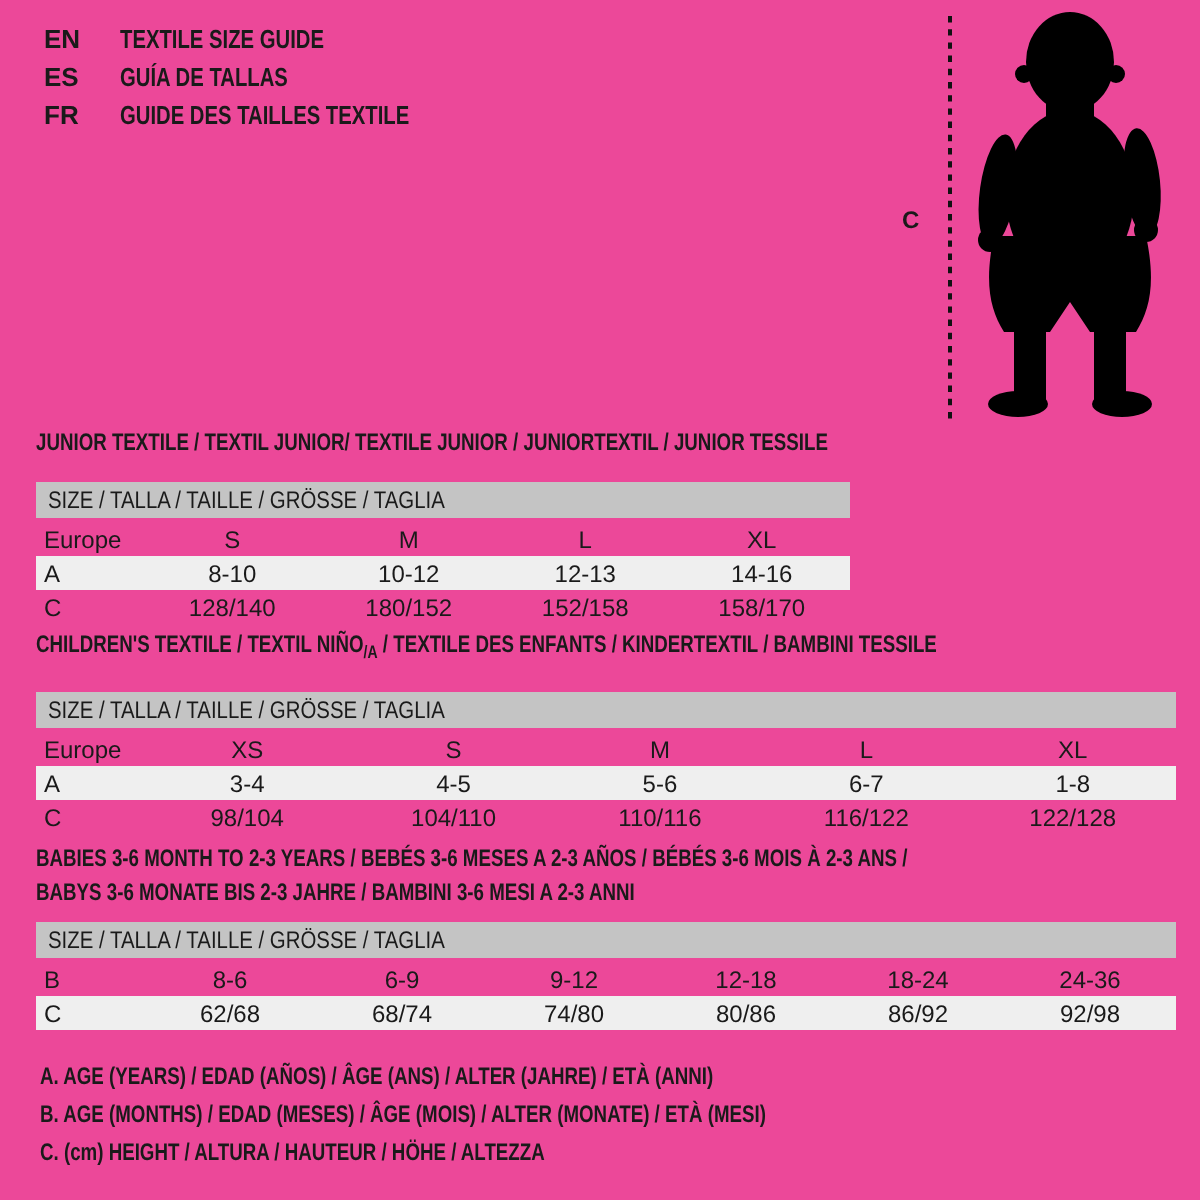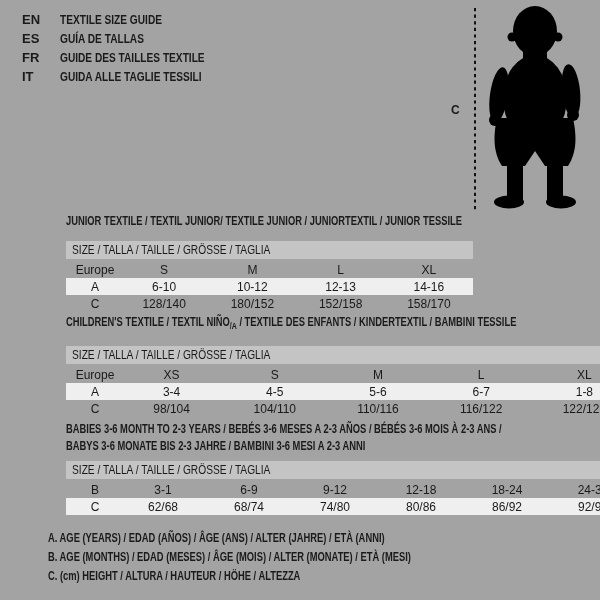--- a/index.html
+++ b/index.html
@@ -1,73 +1,69 @@
 <!DOCTYPE html>
 <html><head>
 <meta charset="utf-8">
 <style>
   html,body{margin:0;padding:0;background:#fff;}
   .page{
-    position:relative;width:600px;height:600px;overflow:hidden;background:#a3a3a3;
+    position:relative;width:600px;height:600px;overflow:hidden;background:#ec4899;
     font-family:"Liberation Sans",sans-serif;color:#1a1a1a;
   }
   
   .bcond{display:inline-block;transform:scaleX(0.78);transform-origin:0 50%;white-space:nowrap;font-weight:700;}
   .rcond{display:inline-block;transform:scaleX(0.85);transform-origin:0 50%;white-space:nowrap;font-weight:400;}
 
   
   .lang-block{position:absolute;left:22px;top:10px;}
   .lang-row{display:flex;align-items:baseline;line-height:19px;font-size:13px;font-weight:700;}
   .lang-code{width:38px;flex:0 0 38px;}
 
   
   .figure{position:absolute;left:445px;top:0;width:155px;height:215px;}
   .figure svg{position:absolute;left:0;top:0;}
   .c-label{position:absolute;left:6px;top:103px;font-size:12px;font-weight:700;}
 
   
-  .sec{position:absolute;left:18px;margin-left:48px;}
+  .sec{position:absolute;left:18px;}
   .sec1{top:214px;width:407px;}
   .sec2{top:315px;width:570px;}
   .sec3{top:421px;width:570px;}
   .sec-title{font-size:12px;line-height:15px;margin-bottom:12px;}
   .sec3 .sec-title{line-height:17px;margin-bottom:6px;}
   .subA{font-size:9px;vertical-align:-3px;}
 
   .band{height:18px;background:#c4c4c4;display:flex;align-items:center;padding-left:6px;font-size:12px;margin-bottom:2px;box-sizing:border-box;}
 
   table{border-collapse:collapse;table-layout:fixed;width:100%;font-size:12px;}
   td{height:17px;padding:0;text-align:center;vertical-align:middle;}
-  td.lbl{text-align:center;padding-left:4px;}
+  td.lbl{text-align:left;padding-left:4px;}
   tr.alt{background:#efefef;}
 
   
-  .footnotes{position:absolute;left:20px;top:529px;font-size:12px;line-height:19px;margin-left:28px;}
+  .footnotes{position:absolute;left:20px;top:529px;font-size:12px;line-height:19px;}
 </style>
 </head>
 <body>
 
 <div class="page">
 
   <div class="lang-block">
     <div class="lang-row">
       <span class="lang-code">EN</span>
       <span class="bcond">TEXTILE SIZE GUIDE</span>
     </div>
     <div class="lang-row">
       <span class="lang-code">ES</span>
       <span class="bcond">GUÍA DE TALLAS</span>
     </div>
     <div class="lang-row">
       <span class="lang-code">FR</span>
       <span class="bcond">GUIDE DES TAILLES TEXTILE</span>
-    </div>
-    <div class="lang-row">
-      <span class="lang-code">IT</span>
-      <span class="bcond">GUIDA ALLE TAGLIE TESSILI</span>
     </div>
   </div>
 
   <div class="figure">
     <svg width="155" height="215" viewBox="0 0 155 215" aria-hidden="true">
       <line x1="30" y1="8" x2="30" y2="210" stroke="#111" stroke-width="2" stroke-dasharray="3.2 3.4"></line>
       <g fill="#000" transform="translate(40,3)">
         <ellipse cx="50" cy="28" rx="22" ry="25"></ellipse>
         <circle cx="27" cy="34" r="4.5"></circle>
         <circle cx="73" cy="34" r="4.5"></circle>
@@ -105,21 +101,21 @@
       <tbody>
           <tr>
         <td class="lbl">Europe</td>
         <td>S</td>
         <td>M</td>
         <td>L</td>
         <td>XL</td>
       </tr>
       <tr class="alt">
         <td class="lbl">A</td>
-        <td>6-10</td>
+        <td>8-10</td>
         <td>10-12</td>
         <td>12-13</td>
         <td>14-16</td>
       </tr>
       <tr>
         <td class="lbl">C</td>
         <td>128/140</td>
         <td>180/152</td>
         <td>152/158</td>
         <td>158/170</td>
@@ -187,21 +183,21 @@
           <col>
           <col>
           <col>
           <col>
           <col>
           <col>
         </colgroup>
       <tbody>
           <tr>
         <td class="lbl">B</td>
-        <td>3-1</td>
+        <td>8-6</td>
         <td>6-9</td>
         <td>9-12</td>
         <td>12-18</td>
         <td>18-24</td>
         <td>24-36</td>
       </tr>
       <tr class="alt">
         <td class="lbl">C</td>
         <td>62/68</td>
         <td>68/74</td>

